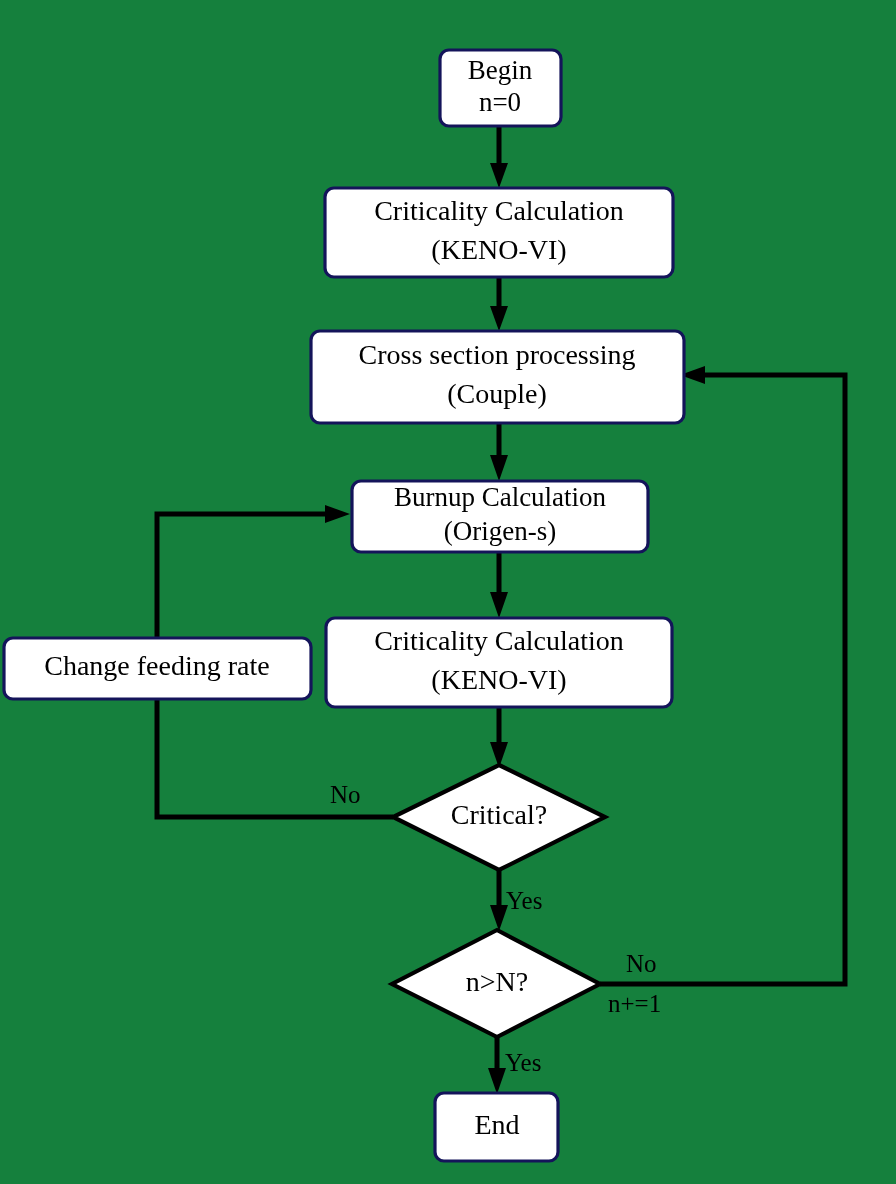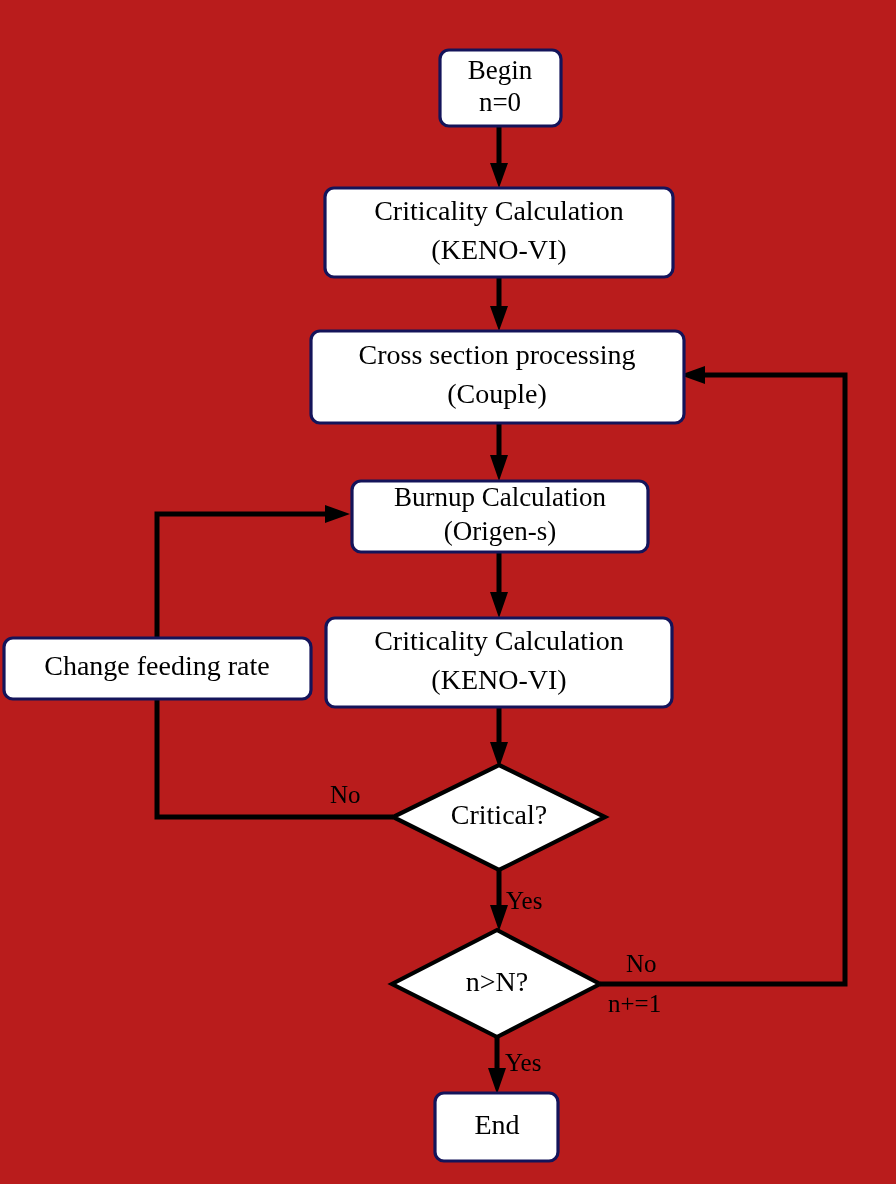--- a/index.html
+++ b/index.html
@@ -10,21 +10,21 @@
   body {
     width: 896px;
     height: 1184px;
     font-family: "Liberation Serif", "DejaVu Serif", serif;
     overflow: hidden;
   }
   #flowchart-root {
     position: relative;
     width: 896px;
     height: 1184px;
-    background: #b91c1c;
+    background: #15803d;
   }
   svg#chart-svg {
     display: block;
     width: 896px;
     height: 1184px;
   }
   .node-box {
     fill: #ffffff;
     stroke: #14145a;
     stroke-width: 3.2;

